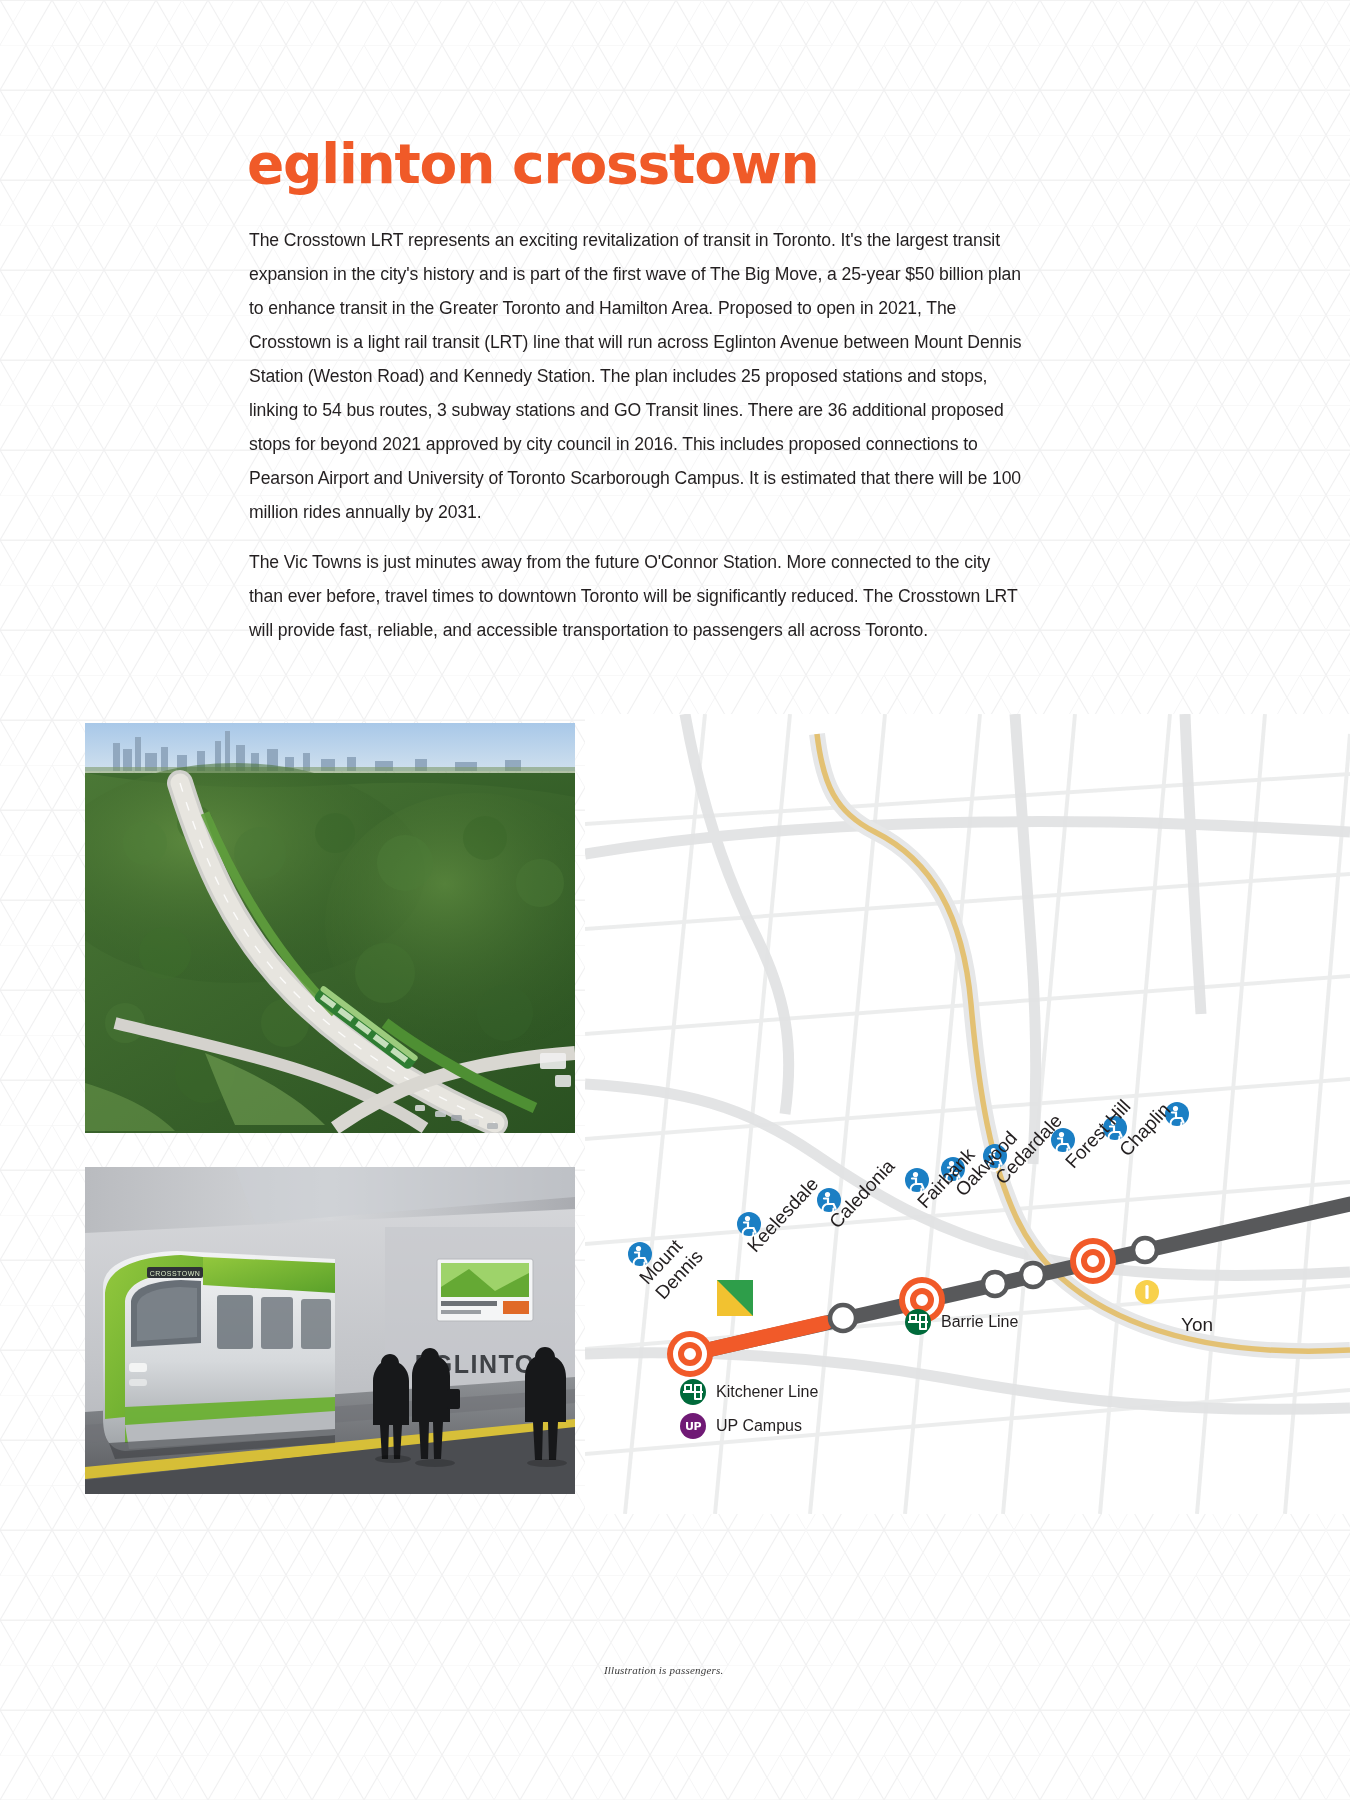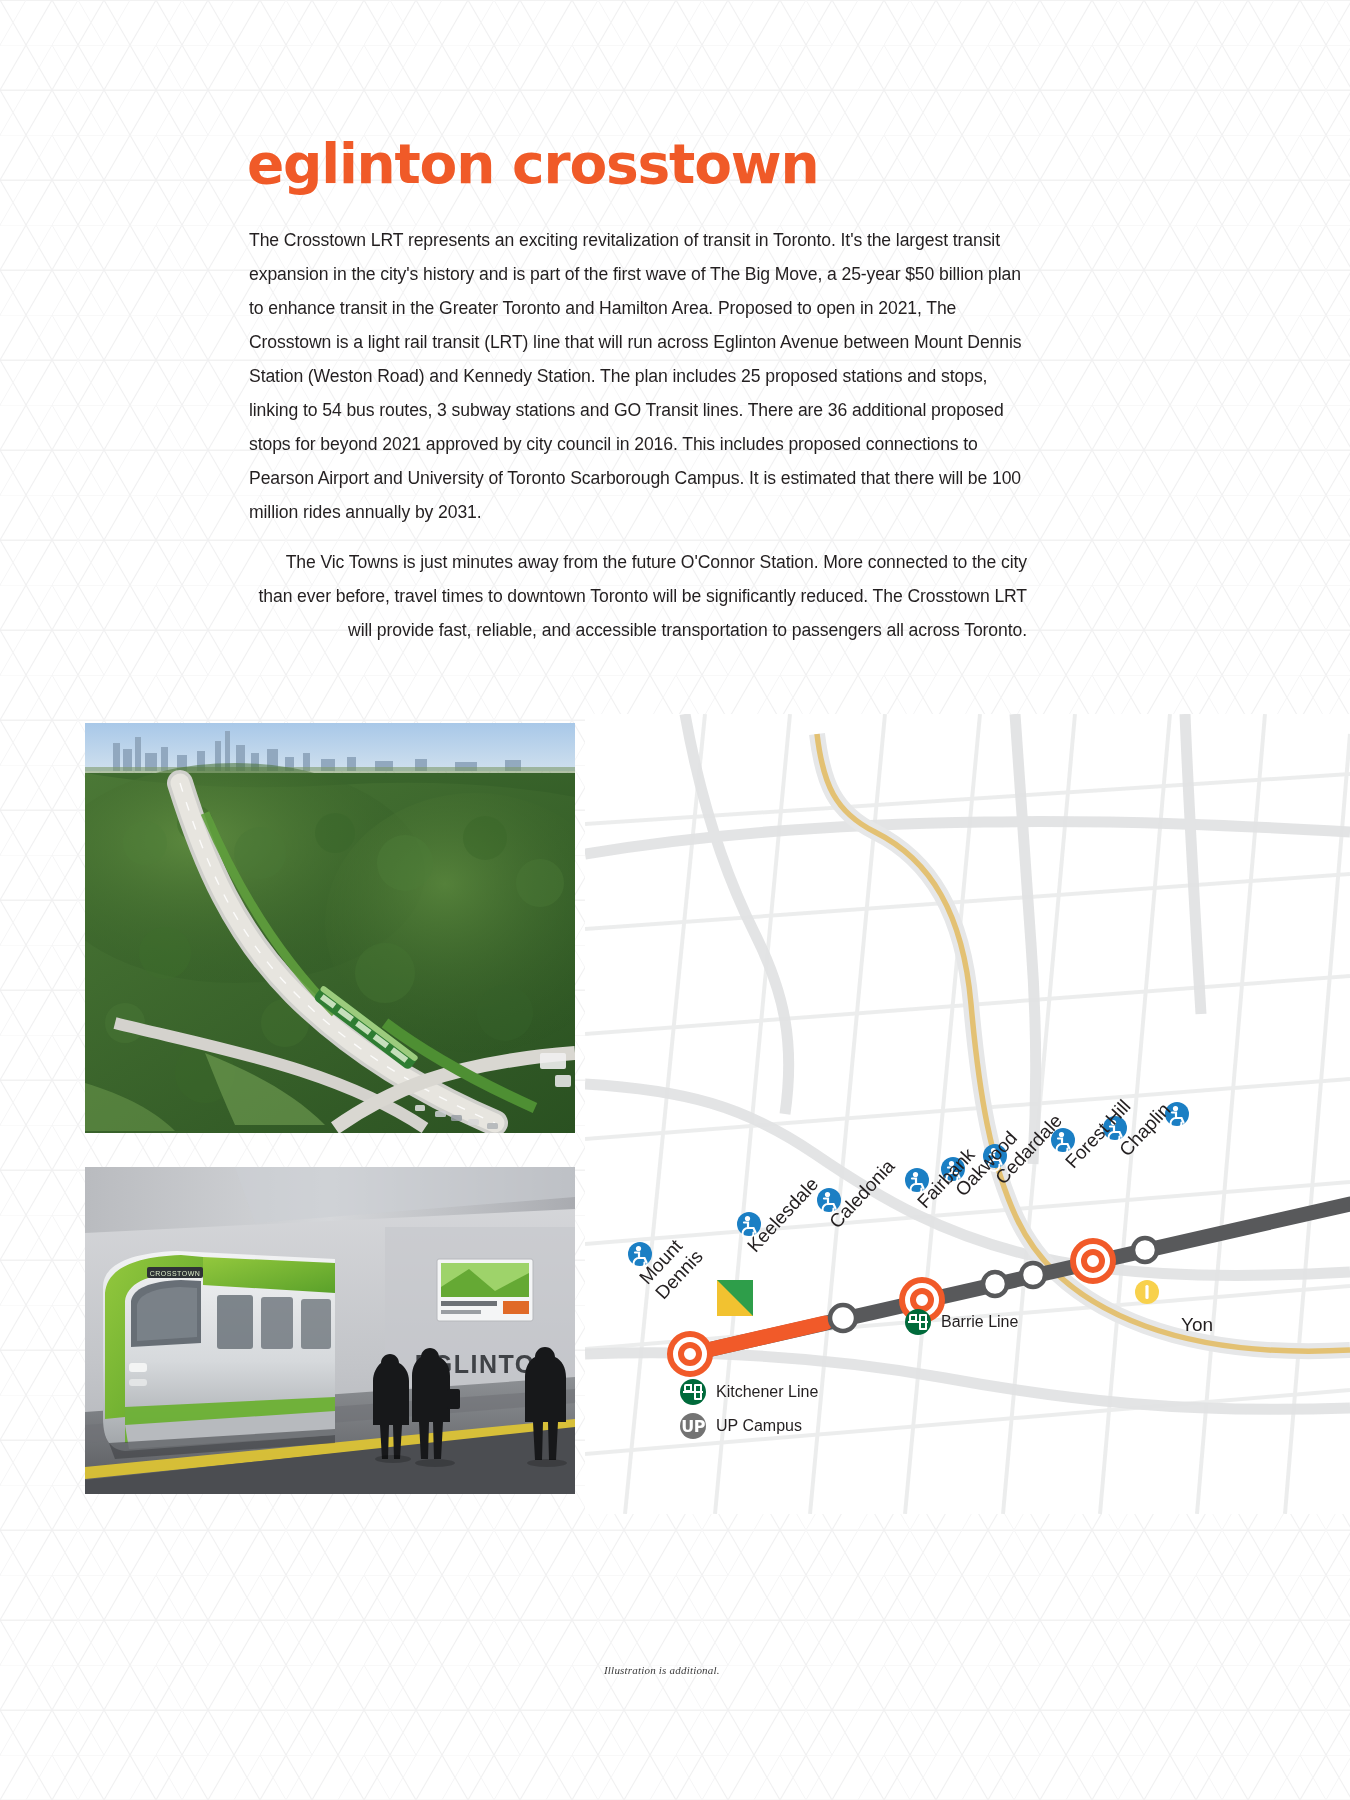--- a/index.html
+++ b/index.html
@@ -19,43 +19,43 @@
     letter-spacing:-1.2px;line-height:1;
     font-family:"DejaVu Sans", sans-serif;
   }
   .body-copy{
     position:absolute;left:249px;width:778px;
     font-size:17.6px;line-height:34px;color:#231f20;
     font-family:"Liberation Sans", sans-serif;
     font-weight:300;letter-spacing:-0.1px;
   }
   #para1{top:214px;}
-  #para2{top:536px;text-align:right;}
+  #para2{top:536px;}
 
   
   .photo{position:absolute;overflow:hidden;}
   #photo-aerial{left:85px;top:714px;width:490px;height:410px;}
   #photo-station{left:85px;top:1158px;width:490px;height:327px;}
 
   
   #map-wrap{position:absolute;left:585px;top:705px;width:765px;height:800px;overflow:hidden;}
   #map-svg{position:absolute;left:0;top:0;}
 
   .legend-row{position:absolute;display:flex;align-items:center;gap:10px;}
   .legend-label{font-size:16px;color:#231f20;font-family:"Liberation Sans",sans-serif;font-weight:300;}
   #legend-barrie{left:905px;top:1300px;}
   #legend-kitchener{left:680px;top:1370px;justify-content:center;}
   #legend-up{left:680px;top:1404px;}
 
   .go-badge{width:26px;height:26px;border-radius:50%;background:#006a3b;position:relative;display:inline-block;}
   .go-badge::before{content:"";position:absolute;left:3px;top:12px;width:20px;height:2px;background:#fff;}
   .go-badge .g{position:absolute;left:4px;top:5px;width:8px;height:8px;border:2px solid #fff;border-radius:2px 0 0 2px;box-sizing:border-box;}
   .go-badge .o{position:absolute;left:14px;top:5px;width:8px;height:16px;border:2px solid #fff;border-radius:1px;box-sizing:border-box;}
-  .up-badge{width:26px;height:26px;border-radius:50%;background:#737373;color:#fff;
-    display:flex;align-items:center;justify-content:center;font-size:16px;font-weight:bold;
+  .up-badge{width:26px;height:26px;border-radius:50%;background:#701a75;color:#fff;
+    display:flex;align-items:center;justify-content:center;font-size:11px;font-weight:bold;
     font-family:"DejaVu Sans",sans-serif;letter-spacing:-0.5px;}
 
   #footnote{position:absolute;left:604px;top:1655px;font-size:11px;color:#3b3b3b;
     font-style:italic;font-family:"Liberation Serif",serif;letter-spacing:0.2px;}
 
   .stn-label{
     position:absolute;font-size:19px;color:#231f20;white-space:nowrap;
     font-family:"Liberation Sans",sans-serif;font-weight:300;
     transform-origin:0 0;transform:rotate(-47deg);
   }
@@ -422,15 +422,15 @@
         <span class="o"></span>
     </span>
     <span class="legend-label">Kitchener Line</span>
   </div>
 
   <div class="legend-row" id="legend-up">
     <span class="up-badge">UP</span>
     <span class="legend-label">UP Campus</span>
   </div>
 
-  <div id="footnote">Illustration is additional.</div>
+  <div id="footnote">Illustration is passengers.</div>
 
 </div>
 
 </body></html>

